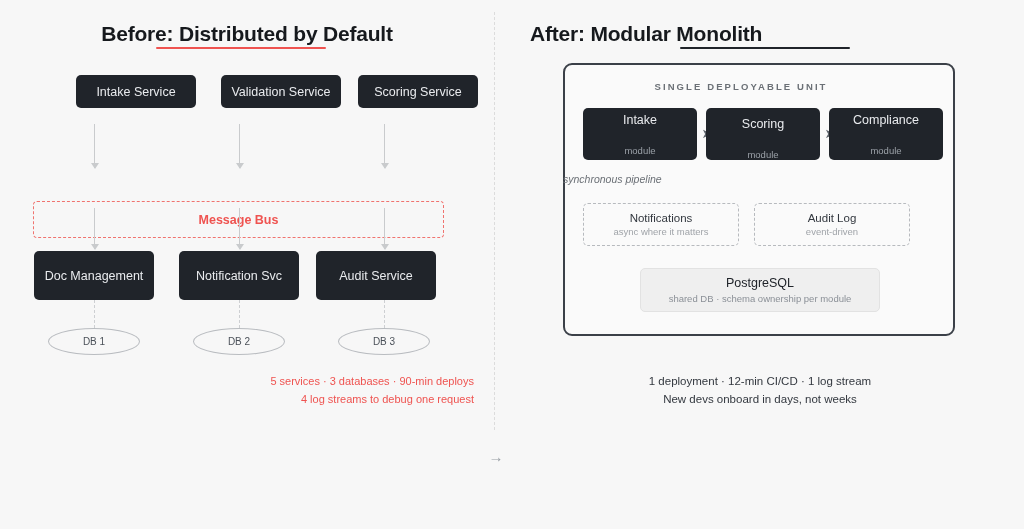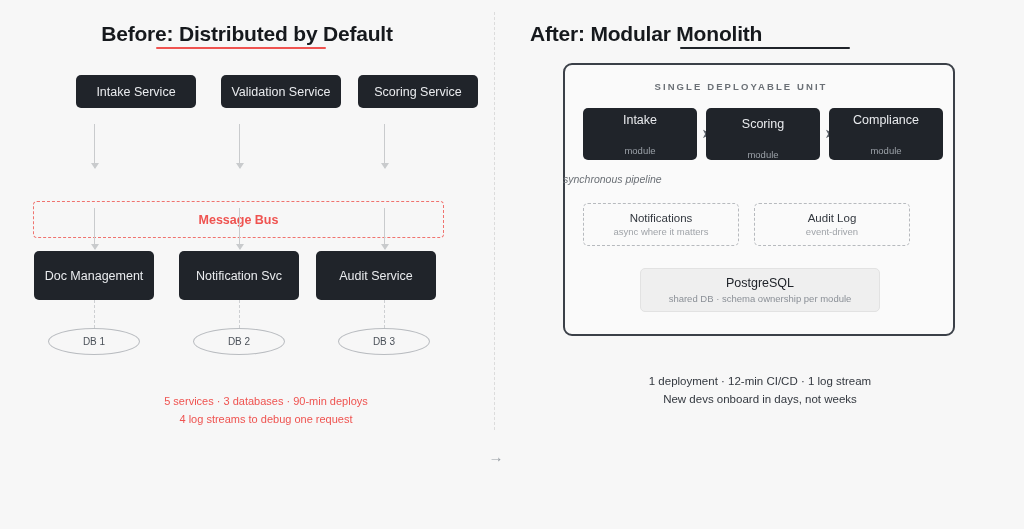--- a/index.html
+++ b/index.html
@@ -159,27 +159,26 @@
     background: transparent;
   }
   .db-1 { left: 48px; }
   .db-2 { left: 193px; align-items: center; }
   .db-3 { left: 338px; }
 
   
   .notes-left {
     position: absolute;
     left: 0;
-    top: 392px;
+    top: 372px;
     width: 474px;
-    text-align: center;
+    text-align: right;
     color: #ef5350;
     font-size: 11px;
     line-height: 18px;
-    margin-left: 29px;
   }
 
   
   .unit-frame {
     position: absolute;
     left: 563px;
     top: 63px;
     width: 392px;
     height: 273px;
     border: 2px solid #3b4048;

